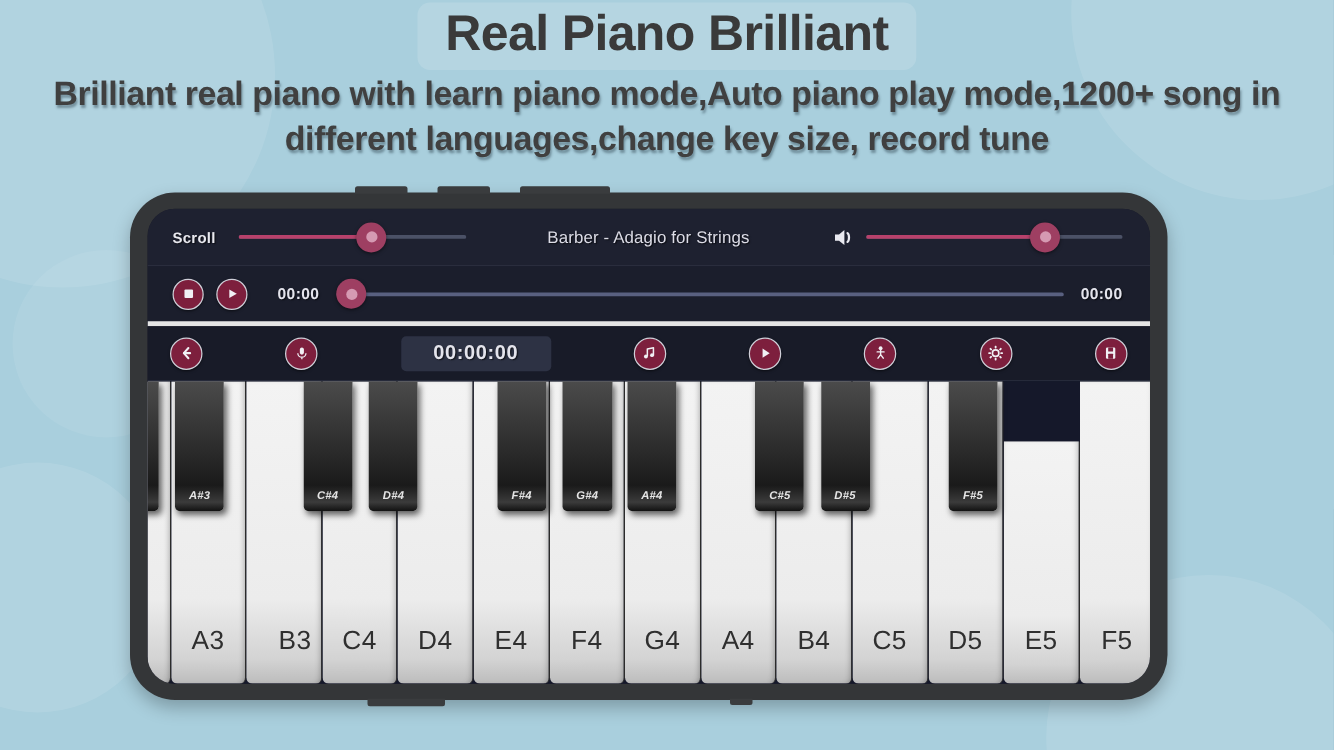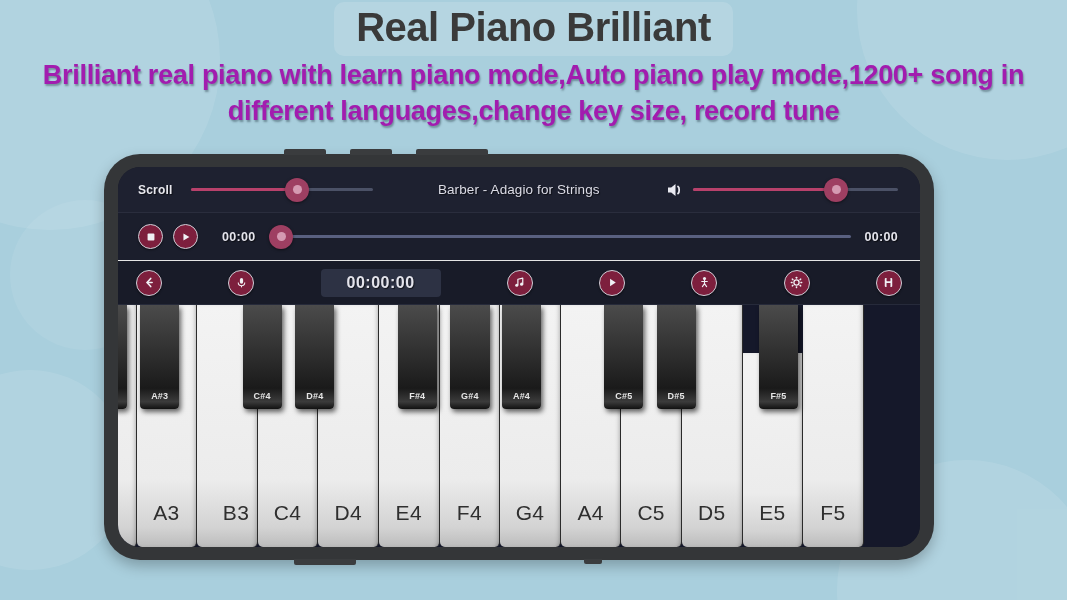--- a/index.html
+++ b/index.html
@@ -31,21 +31,21 @@
     padding:2px 22px 6px 22px;
   }
   .app-title {
     font-size:40px; font-weight:bold; color:#3a3a3a;
     letter-spacing:-0.5px; line-height:1.15;
     font-family:"Liberation Sans", sans-serif;
   }
   .subtitle {
     position:absolute; left:50%; transform:translateX(-50%);
     top:58px; width:1000px; text-align:center;
-    font-size:27px; font-weight:bold; color:#a21caf;
+    font-size:27px; font-weight:bold; color:#404040;
     line-height:1.32; letter-spacing:-0.3px;
     text-shadow:1px 2px 2px rgba(40,60,70,0.45);
   }
 
   
   .device {
     position:absolute; left:104px; top:154px;
     width:830px; height:406px;
     background:#343638;
     border-radius:36px;
@@ -68,21 +68,21 @@
     overflow:hidden;
   }
 
   
   .row {
     position:relative; width:100%;
     background:#20233180;
     display:flex; align-items:center;
   }
   .row1 { height:46px; background:#1e2130; border-bottom:1px solid #2a2d3d; }
-  .row2 { height:48px; background:#1b1e2c; border-bottom:1px solid #e5e5e5; }
+  .row2 { height:48px; background:#1b1e2c; border-bottom:4px solid #e5e5e5; }
   .row3 { height:44px; background:#181b28; border-bottom:1px solid #262a3a; }
 
   .lbl-scroll {
     margin-left:20px; font-size:12px; color:#e8e8ee;
     font-weight:bold; letter-spacing:0.2px;
     text-shadow:1px 1px 1px rgba(0,0,0,0.6);
   }
 
   
   .slider { position:relative; height:20px; display:flex; align-items:center; }
@@ -169,21 +169,21 @@
     position:absolute; top:0;
     height:104px;
     background:linear-gradient(180deg,#4b4b4b 0%,#2a2a2a 55%,#1a1a1a 80%,#3b3b3b 93%,#111 100%);
     border-radius:0 0 4px 4px;
     box-shadow:2px 3px 5px rgba(0,0,0,0.6);
     display:flex; align-items:flex-end; justify-content:center;
     padding-bottom:8px;
     pointer-events:auto;
   }
   .bkey span {
-    font-size:9px; color:#e6e6e6; font-weight:bold; letter-spacing:0.2px;
+    font-size:9px; color:#e6e6e6; font-weight:bold; letter-spacing:0.2px;font-style:italic;
   }
 </style>
 </head>
 <body>
 
 <div class="stage">
 
   <div class="blob blob1"></div>
   <div class="blob blob2"></div>
   <div class="blob blob3"></div>
@@ -348,20 +348,23 @@
             <div class="wkey" style="width: 60.6px; flex: 0 0 60.6px;">
               <span>F4</span>
             </div>
             <div class="wkey" style="width: 60.6px; flex: 0 0 60.6px;">
               <span>G4</span>
             </div>
             <div class="wkey" style="width: 60.6px; flex: 0 0 60.6px;">
               <span>A4</span>
             </div>
             <div class="wkey" style="width: 60.6px; flex: 0 0 60.6px;">
+              <span>B4</span>
+            </div>
+            <div class="wkey" style="width: 60.6px; flex: 0 0 60.6px;">
               <span>C5</span>
             </div>
             <div class="wkey" style="width: 60.6px; flex: 0 0 60.6px;">
               <span>D5</span>
             </div>
             <div class="wkey" style="width: 60.6px; flex: 0 0 60.6px; margin-top: 48px;">
               <span>E5</span>
             </div>
             <div class="wkey" style="width: 60.6px; flex: 0 0 60.6px;">
               <span>F5</span>

